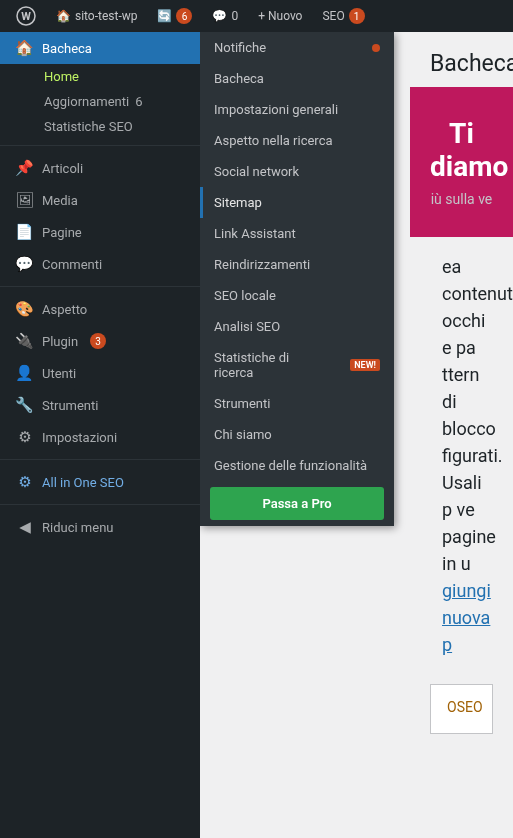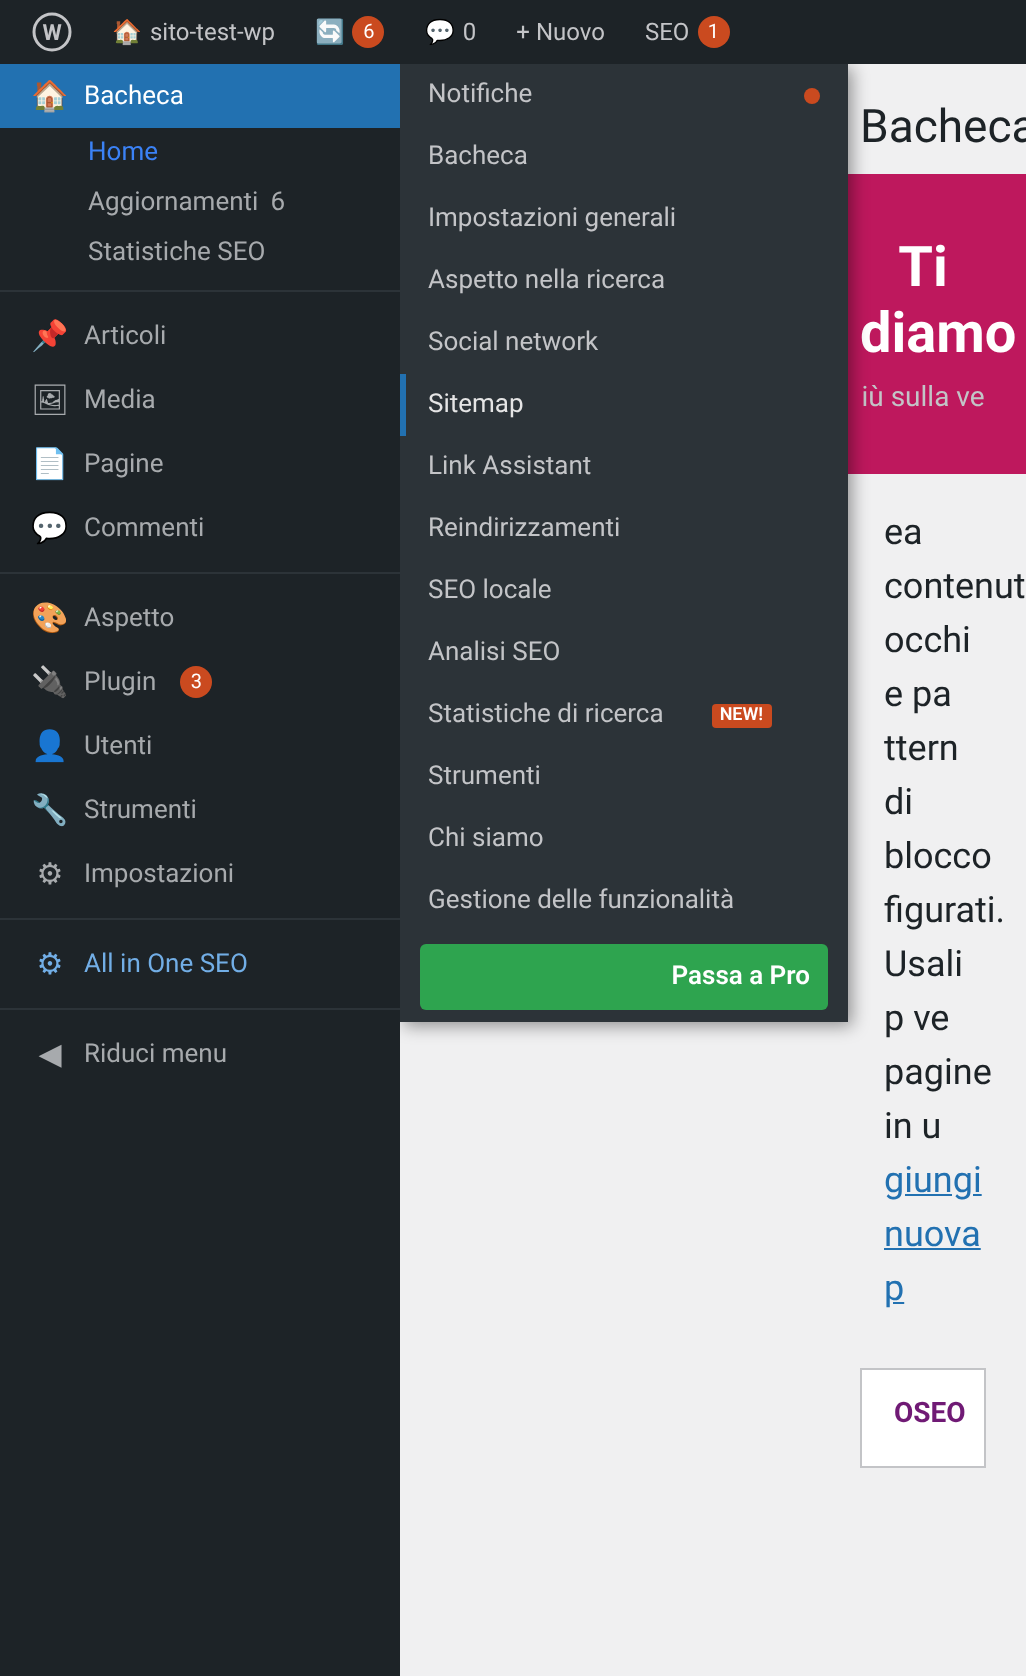--- a/index.html
+++ b/index.html
@@ -104,39 +104,39 @@
       padding: 0 3px;
       margin-left: 4px;
     }
 
     .sidebar-sub-item {
       padding: 5px 10px 5px 44px;
       cursor: pointer;
       color: #a7aaad;
       font-size: 13px;
     }
-    .sidebar-sub-item.active { color: #3b82f6; }
+    .sidebar-sub-item.active { color: #bef264; }
 
     .sidebar-divider {
       height: 1px;
       background: #2c3338;
       margin: 6px 0;
     }
 
     
     .sidebar-item.seo-item {
       color: #72aee6;
     }
 
     
     .dropdown-menu {
       position: absolute;
       left: 200px;
       top: 32px;
-      width: 224px;
+      width: 194px;
       background: #2c3338;
       z-index: 200;
       box-shadow: 2px 2px 8px rgba(0,0,0,0.4);
     }
     .dropdown-item {
       display: flex;
       align-items: center;
       padding: 8px 14px;
       color: #c3c4c7;
       cursor: pointer;
@@ -175,21 +175,21 @@
       padding: 1px 4px;
       border-radius: 2px;
       margin-left: 20px;
       font-weight: 600;
     }
     .dropdown-btn {
       display: block;
       margin: 6px 10px;
       background: #2ea44f;
       color: #fff;
-      text-align: right;
+      text-align: center;
       padding: 9px;
       border-radius: 3px;
       font-size: 13px;
       font-weight: 600;
       cursor: pointer;
     }
 
     
     .main-content {
       flex: 1;
@@ -243,22 +243,22 @@
     }
 
     .card {
       background: #fff;
       border: 1px solid #c3c4c7;
       padding: 14px 16px;
       margin: 10px 20px;
     }
     .card-title {
       font-size: 14px;
-      font-weight: 700;
-      color: #701a75;
+      font-weight: 400;
+      color: #a16207;
       margin-bottom: 4px;
     }
 
     
     .sidebar::-webkit-scrollbar { width: 0; }
   </style>
 </head>
 <body>
 
 <div class="admin-bar">

